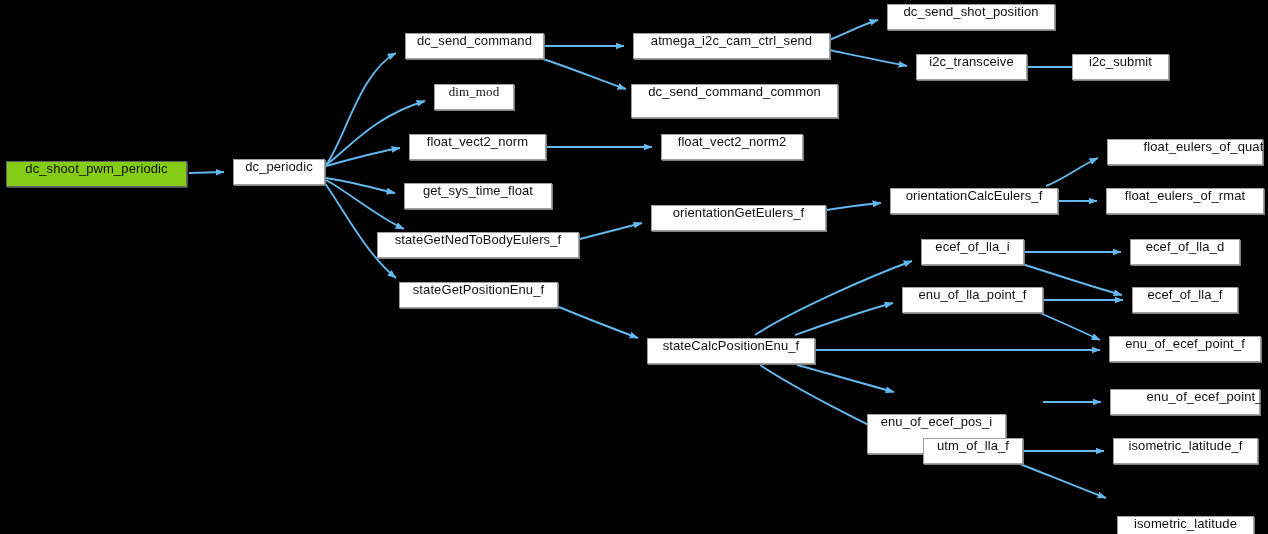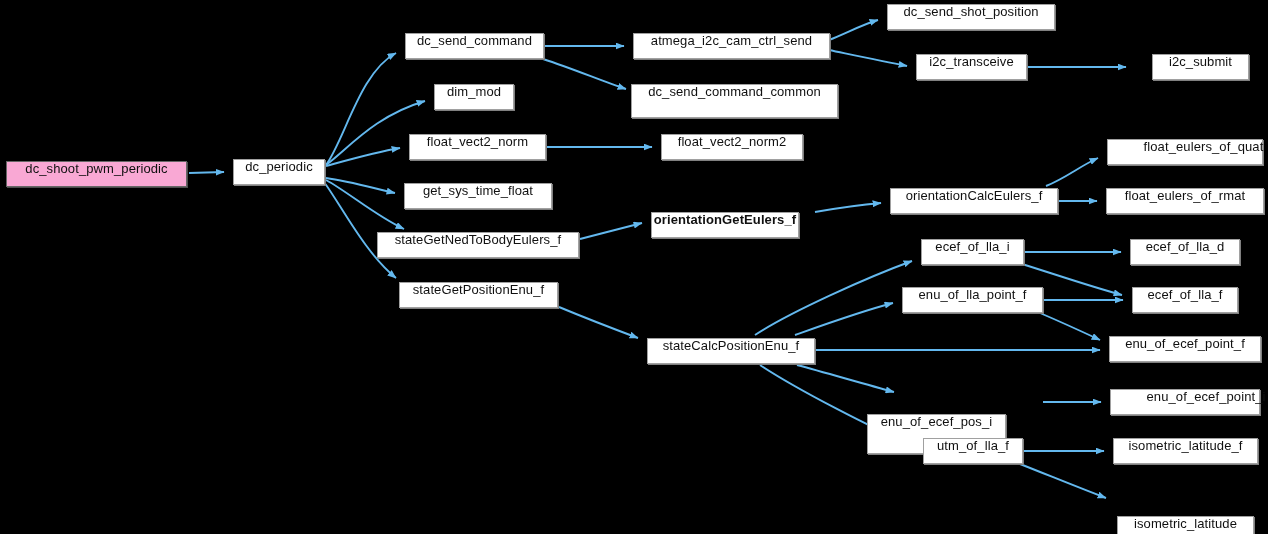--- a/index.html
+++ b/index.html
@@ -33,21 +33,21 @@
     justify-content: center;
     text-align: center;
     color: #101010;
     font-size: 13px;
     line-height: 1.12;
     white-space: pre;
     letter-spacing: 0.1px;
     z-index: 5;
   }
   .node.root {
-    background: #f9a8d4;
+    background: #84cc16;
     border: 1px solid #666666;
     box-shadow: 1px 1px 0 0 #4d4d4d;
   }
 </style>
 </head>
 <body>
 
 <div id="canvas">
   <svg id="edge-layer" width="1268" height="534" viewBox="0 0 1268 534">
     <defs>
@@ -85,38 +85,38 @@
         <path d="M 1040,313 C 1061,322 1085,333 1100,340" fill="none" stroke="#63b8ee" stroke-width="1.9" marker-end="url(#arrowhead)"></path>
         <path d="M 1043,402 L 1101,402" fill="none" stroke="#63b8ee" stroke-width="1.9" marker-end="url(#arrowhead)"></path>
         <path d="M 1024,451 L 1104,451" fill="none" stroke="#63b8ee" stroke-width="1.9" marker-end="url(#arrowhead)"></path>
         <path d="M 1020,464 C 1048,475 1082,489 1106,498" fill="none" stroke="#63b8ee" stroke-width="1.9" marker-end="url(#arrowhead)"></path>
       </g>
   </svg>
   <div id="nodes-group">
       <div class="node root" style="left: 6px; top: 161px; width: 181px; height: 26px;"><span>dc_shoot_pwm_periodic</span></div>
       <div class="node" style="left: 233px; top: 159px; width: 92px; height: 26px;"><span>dc_periodic</span></div>
       <div class="node" style="left: 405px; top: 33px; width: 139px; height: 26px;"><span>dc_send_command</span></div>
-      <div class="node" style="left: 434px; top: 84px; width: 80px; height: 26px;"><span>dim_mod</span></div>
+      <div class="node" style="left: 434px; top: 84px; width: 80px; height: 26px; font-family: Liberation Serif, serif;"><span>dim_mod</span></div>
       <div class="node" style="left: 409px; top: 134px; width: 137px; height: 26px;"><span>float_vect2_norm</span></div>
       <div class="node" style="left: 404px; top: 183px; width: 148px; height: 26px;"><span>get_sys_time_float</span></div>
       <div class="node" style="left: 377px; top: 232px; width: 202px; height: 26px;"><span>stateGetNedToBodyEulers_f</span></div>
       <div class="node" style="left: 399px; top: 282px; width: 159px; height: 26px;"><span>stateGetPositionEnu_f</span></div>
       <div class="node" style="left: 633px; top: 33px; width: 197px; height: 26px;"><span>atmega_i2c_cam_ctrl_send</span></div>
       <div class="node" style="left: 631px; top: 84px; width: 207px; height: 34px;"><span>dc_send_command_common</span></div>
       <div class="node" style="left: 661px; top: 134px; width: 142px; height: 26px;"><span>float_vect2_norm2</span></div>
-      <div class="node" style="left: 651px; top: 212px; width: 148px; height: 26px; font-weight: bold;"><span>orientationGetEulers_f</span></div>
+      <div class="node" style="left: 651px; top: 205px; width: 175px; height: 26px;"><span>orientationGetEulers_f</span></div>
       <div class="node" style="left: 647px; top: 338px; width: 168px; height: 26px;"><span>stateCalcPositionEnu_f</span></div>
       <div class="node" style="left: 887px; top: 4px; width: 168px; height: 26px;"><span>dc_send_shot_position</span></div>
       <div class="node" style="left: 916px; top: 54px; width: 111px; height: 26px;"><span>i2c_transceive</span></div>
       <div class="node" style="left: 890px; top: 188px; width: 168px; height: 26px;"><span>orientationCalcEulers_f</span></div>
       <div class="node" style="left: 921px; top: 239px; width: 103px; height: 26px;"><span>ecef_of_lla_i</span></div>
       <div class="node" style="left: 902px; top: 287px; width: 141px; height: 26px;"><span>enu_of_lla_point_f</span></div>
       <div class="node" style="left: 867px; top: 389px; width: 139px; height: 40px; margin-top: 25px;"><span>enu_of_ecef_pos_i</span></div>
       <div class="node" style="left: 923px; top: 438px; width: 100px; height: 26px;"><span>utm_of_lla_f</span></div>
-      <div class="node" style="left: 1152px; top: 54px; width: 97px; height: 26px;"><span>i2c_submit</span></div>
+      <div class="node" style="left: 1072px; top: 54px; width: 97px; height: 26px;"><span>i2c_submit</span></div>
       <div class="node" style="left: 1107px; top: 139px; width: 156px; height: 26px; padding-left: 37px;"><span>float_eulers_of_quat</span></div>
       <div class="node" style="left: 1106px; top: 188px; width: 158px; height: 26px;"><span>float_eulers_of_rmat</span></div>
       <div class="node" style="left: 1130px; top: 239px; width: 110px; height: 26px;"><span>ecef_of_lla_d</span></div>
       <div class="node" style="left: 1132px; top: 287px; width: 106px; height: 26px;"><span>ecef_of_lla_f</span></div>
       <div class="node" style="left: 1109px; top: 336px; width: 152px; height: 26px;"><span>enu_of_ecef_point_f</span></div>
       <div class="node" style="left: 1110px; top: 389px; width: 150px; height: 26px; padding-left: 42px;"><span>enu_of_ecef_point_i</span></div>
       <div class="node" style="left: 1113px; top: 438px; width: 145px; height: 26px;"><span>isometric_latitude_f</span></div>
       <div class="node" style="left: 1117px; top: 484px; width: 137px; height: 42px; margin-top: 32px;"><span>isometric_latitude
 _fast_f</span></div>
     </div>

